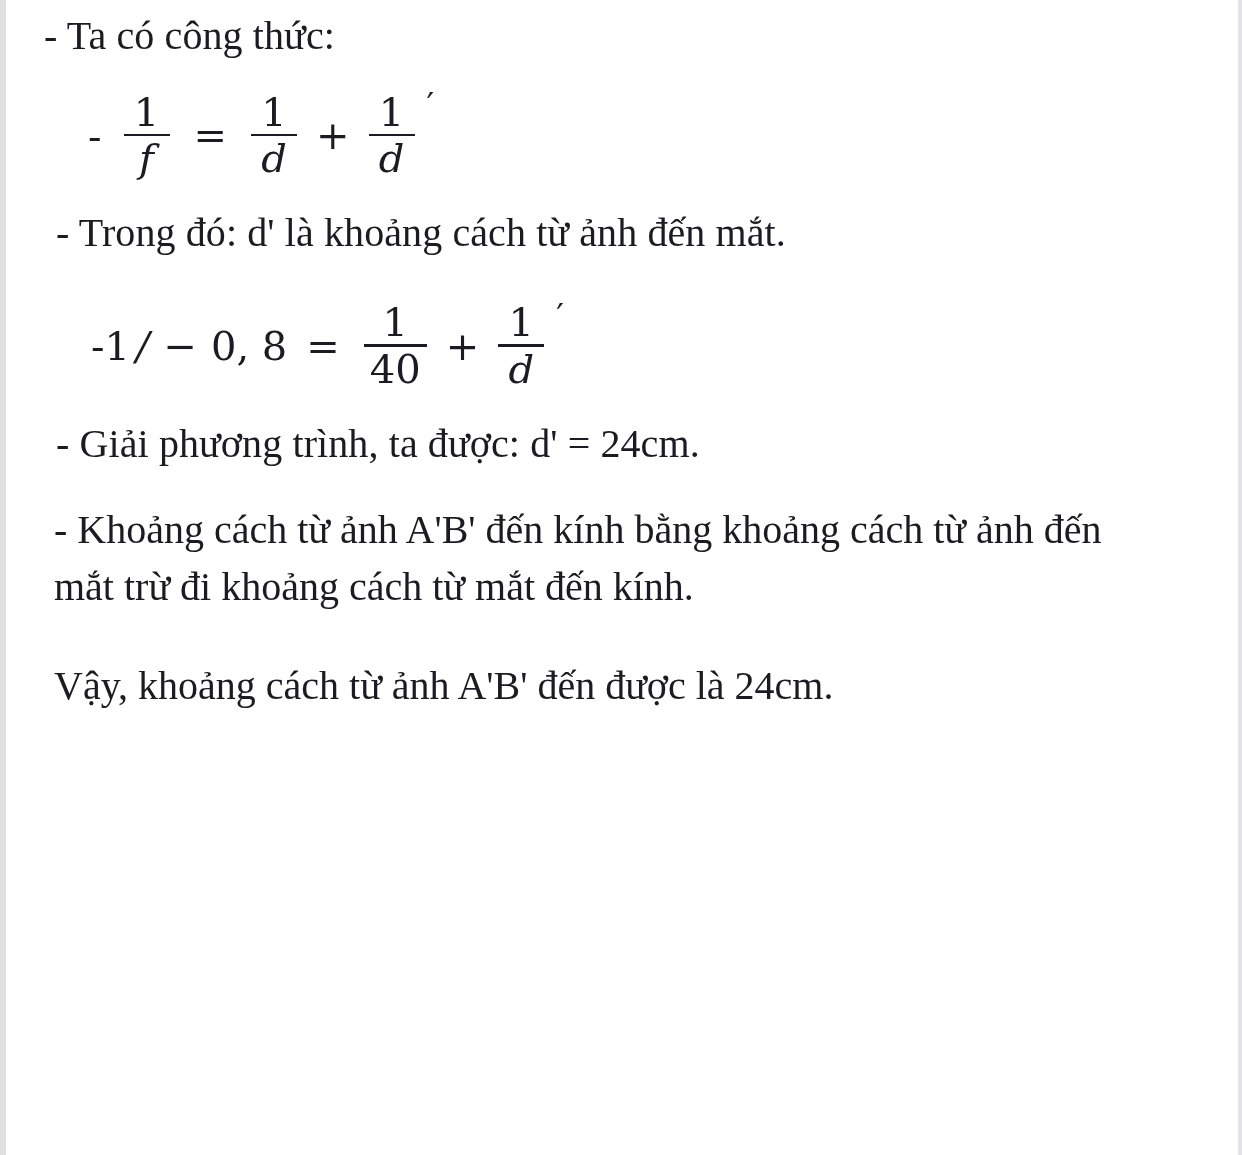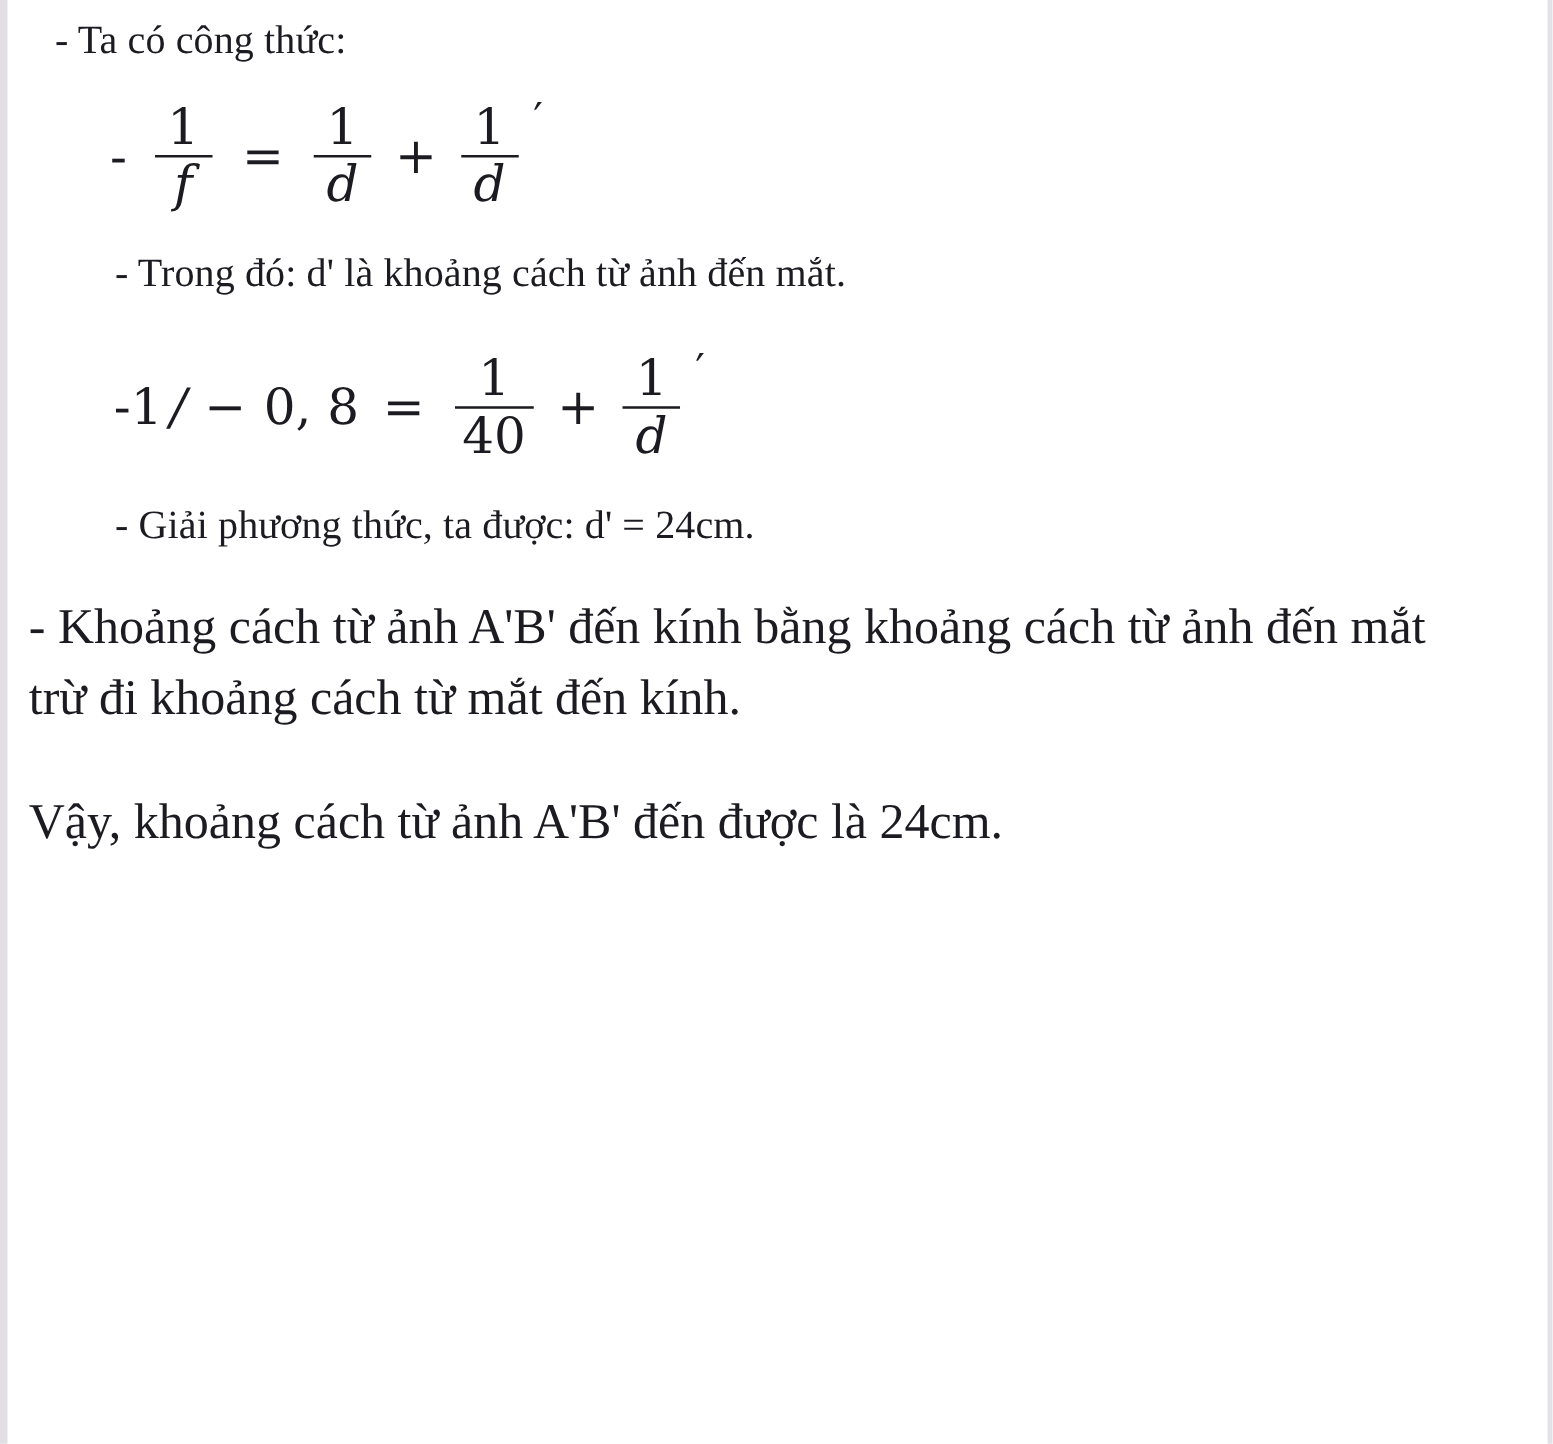--- a/index.html
+++ b/index.html
@@ -28,32 +28,32 @@
   .content {
     position: absolute;
     left: 0;
     top: 0;
     width: 1232px;
     padding: 12px 0 0 0;
   }
 
   
   .line {
-    font-size: 32px;
+    font-size: 40px;
     line-height: 1.22;
     letter-spacing: 0.1px;
     white-space: nowrap;
   }
   .line.flush   { padding-left: 38px; }
-  .line.indent  { padding-left: 86px; }
+  .line.indent  { padding-left: 50px; }
 
   .para {
     font-size: 40px;
     line-height: 1.42;
-    padding-left: 17px;
+    padding-left: 48px;
     padding-right: 70px;
   }
 
   .gap-sm { height: 8px; }
   .gap-md { height: 14px; }
   .gap-lg { height: 20px; }
 
   
   .math {
     font-family: "DejaVu Serif", "Liberation Serif", serif;
@@ -184,21 +184,21 @@
         <span class="num">1</span>
         <span class="bar"></span>
         <span class="den">d</span>
       </span>
 
       <span class="prime">′</span>
     </div>
 
     <div class="gap-sm"></div>
 
-    <div class="line indent">- Giải phương thức, ta được: d' = 24cm.</div>
+    <div class="line indent">- Giải phương trình, ta được: d' = 24cm.</div>
 
     <div class="gap-md"></div>
 
 
     <div class="gap-lg"></div>
 
     <div class="para">- Khoảng cách từ ảnh A'B' đến kính bằng khoảng cách từ ảnh đến mắt trừ đi khoảng cách từ mắt đến kính.</div>
 
     <div class="gap-md"></div>
 

